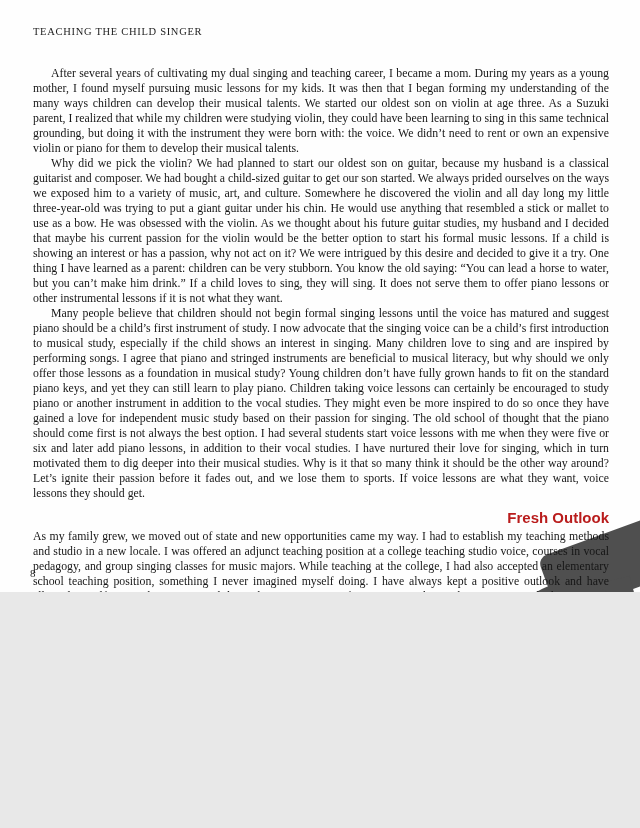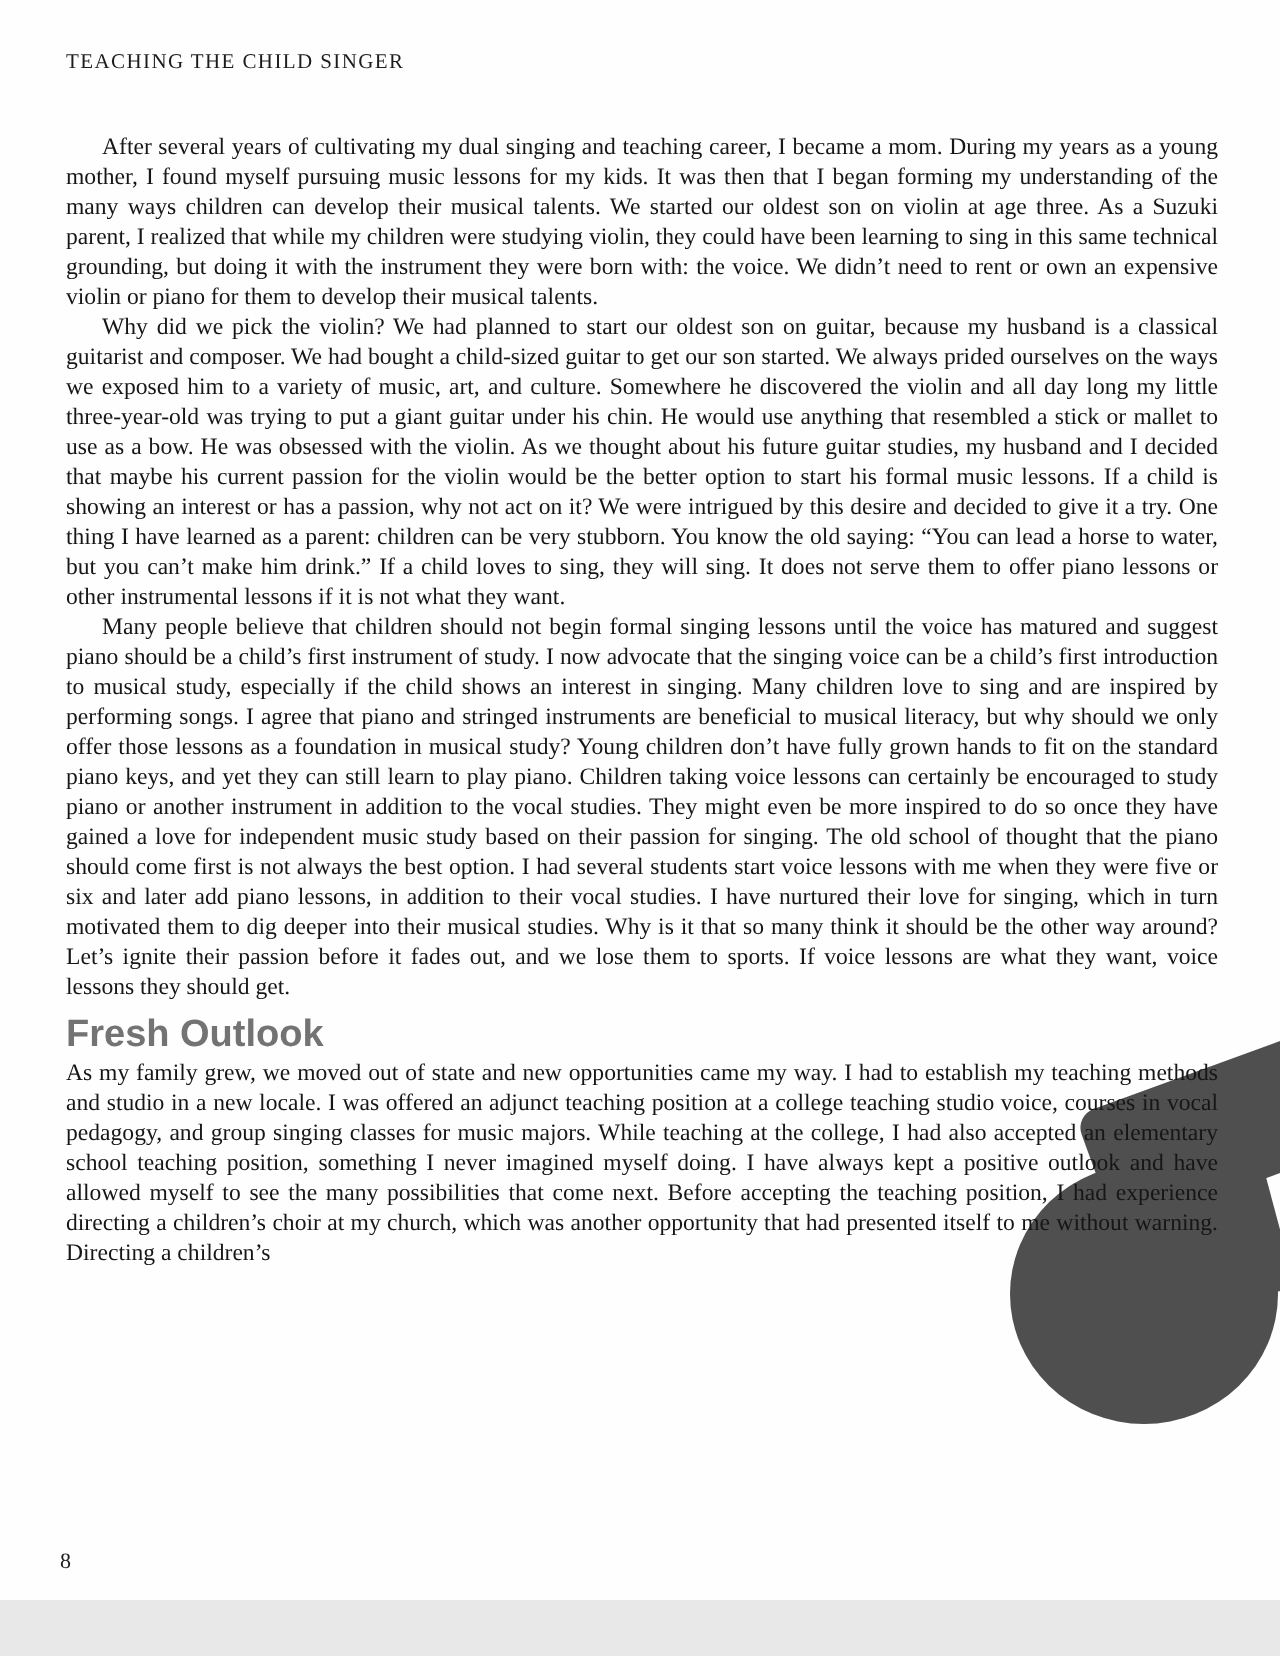--- a/index.html
+++ b/index.html
@@ -1,19 +1,19 @@
 <!DOCTYPE html>
 <html><head>
 <meta charset="utf-8">
 <style>
   html, body { margin: 0; padding: 0; background: #e8e8e8; }
   .page {
     position: relative;
     width: 640px;
-    height: 800px;
+    height: 592px;
     margin: 0 auto;
     background: #fefefe;
     overflow: hidden;
     box-sizing: border-box;
   }
   .running-header {
     position: absolute;
     top: 26px;
     left: 33px;
     font-family: "Liberation Serif", serif;
@@ -31,25 +31,25 @@
     font-size: 11.8px;
     line-height: 15px;
     text-align: justify;
     color: #161616;
     z-index: 2;
   }
   .para { margin: 0; text-indent: 18px; }
   .para.no-indent { text-indent: 0; }
   .section-heading {
     font-family: "Liberation Sans", sans-serif;
-    font-size: 19px;
+    font-size: 15px;
     font-weight: bold;
-    color: #737373;
+    color: #b91c1c;
     margin: 9px 0 4px 0;
-    text-align: left;
+    text-align: right;
   }
   .page-number {
     position: absolute;
     left: 30px;
     bottom: 13px;
     font-family: "Liberation Serif", serif;
     font-size: 11px;
     color: #1c1c1c;
     z-index: 2;
   }

